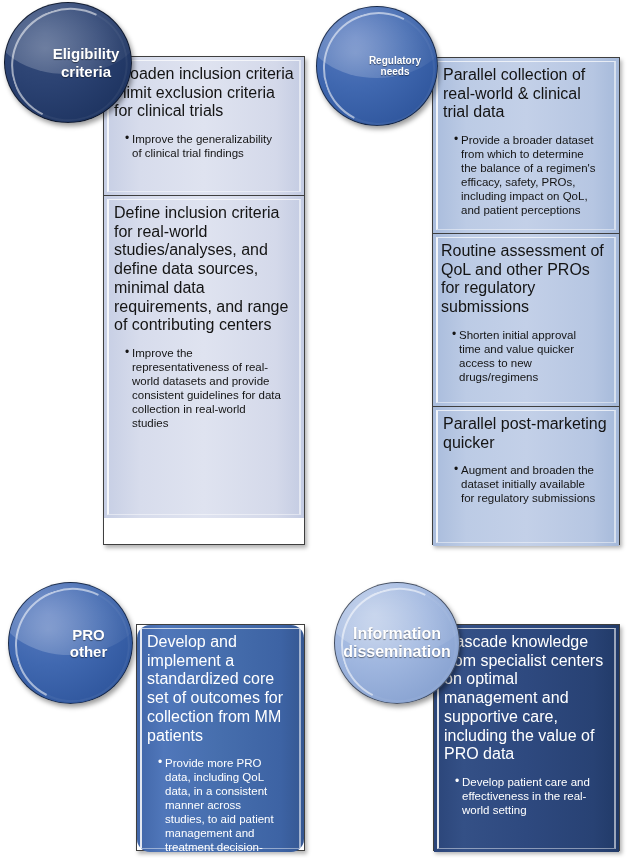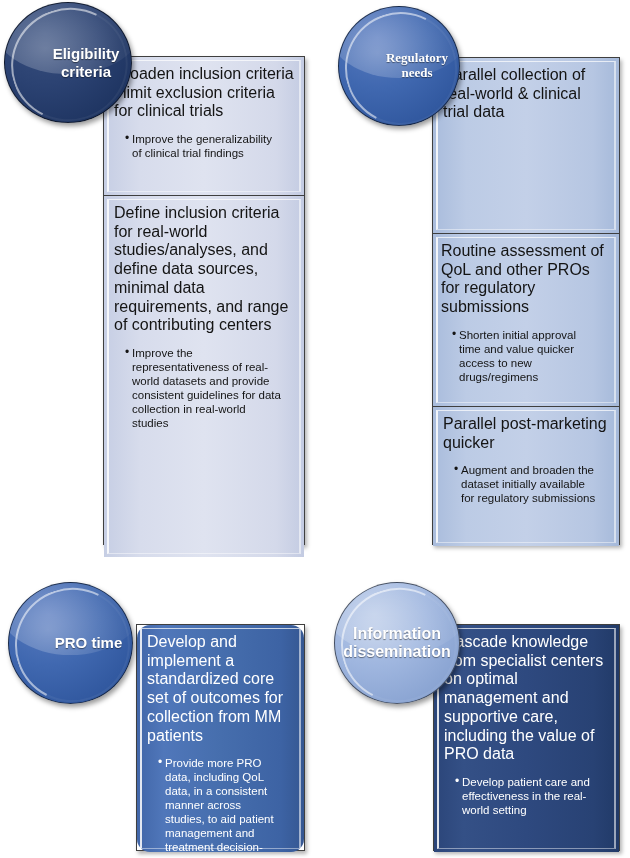--- a/index.html
+++ b/index.html
@@ -152,39 +152,42 @@
 
   <div class="stack pale shadow" style="left:103px; top:56px; width:202px; height:489px;">
 
     <div class="cell" style="height:138px;">
       <p class="head">Broaden inclusion criteria / limit exclusion criteria for clinical trials</p>
       <ul class="sub">
         <li>Improve the generalizability of clinical trial findings</li>
       </ul>
     </div>
 
-    <div class="cell" style="height:362px;">
+    <div class="cell" style="height:323px;">
       <p class="head">Define inclusion criteria for real-world studies/analyses, and define data sources, minimal data requirements, and range of contributing centers</p>
       <ul class="sub">
         <li>Improve the representativeness of real-world datasets and provide consistent guidelines for data collection in real-world studies</li>
       </ul>
     </div>
   </div>
 </div>
 
 <div class="quadrant">
 
-  <div class="circle mid" style="left:338px; top:6px; width:122px; height:120px; font-size:13px;font-family:Liberation Serif, serif;">
+  <div class="circle mid" style="left:316px; top:6px; width:122px; height:120px; font-size:10px;">
     <span class="clabel">Regulatory needs</span>
   </div>
 
   <div class="stack mid-b shadow" style="left:432px; top:57px; width:188px; height:488px;">
 
     <div class="cell" style="height:175px;">
       <p class="head">Parallel collection of real-world &amp; clinical trial data</p>
+      <ul class="sub">
+        <li>Provide a broader dataset from which to determine the balance of a regimen's efficacy, safety, PROs, including impact on QoL, and patient perceptions</li>
+      </ul>
     </div>
 
     <div class="cell" style="height:173px;padding-left:8px;">
       <p class="head">Routine assessment of QoL and other PROs for regulatory submissions</p>
       <ul class="sub">
         <li>Shorten initial approval time and value quicker access to new drugs/regimens</li>
       </ul>
     </div>
 
     <div class="cell" style="height:140px;">
@@ -192,21 +195,21 @@
       <ul class="sub">
         <li>Augment and broaden the dataset initially available for regulatory submissions</li>
       </ul>
     </div>
   </div>
 </div>
 
 <div class="quadrant">
 
   <div class="circle mid" style="left:8px; top:582px; width:125px; height:122px; font-size:15px;">
-    <span class="clabel">PRO time</span>
+    <span class="clabel">PRO other</span>
   </div>
 
   <div class="stack blue shadow" style="left:136px; top:624px; width:169px; height:227px;">
 
     <div class="cell" style="height:227px;">
       <p class="head">Develop and implement a standardized core set of outcomes for collection from MM patients</p>
       <ul class="sub">
         <li>Provide more PRO data, including QoL data, in a consistent manner across studies, to aid patient management and treatment decision-making</li>
       </ul>
     </div>

